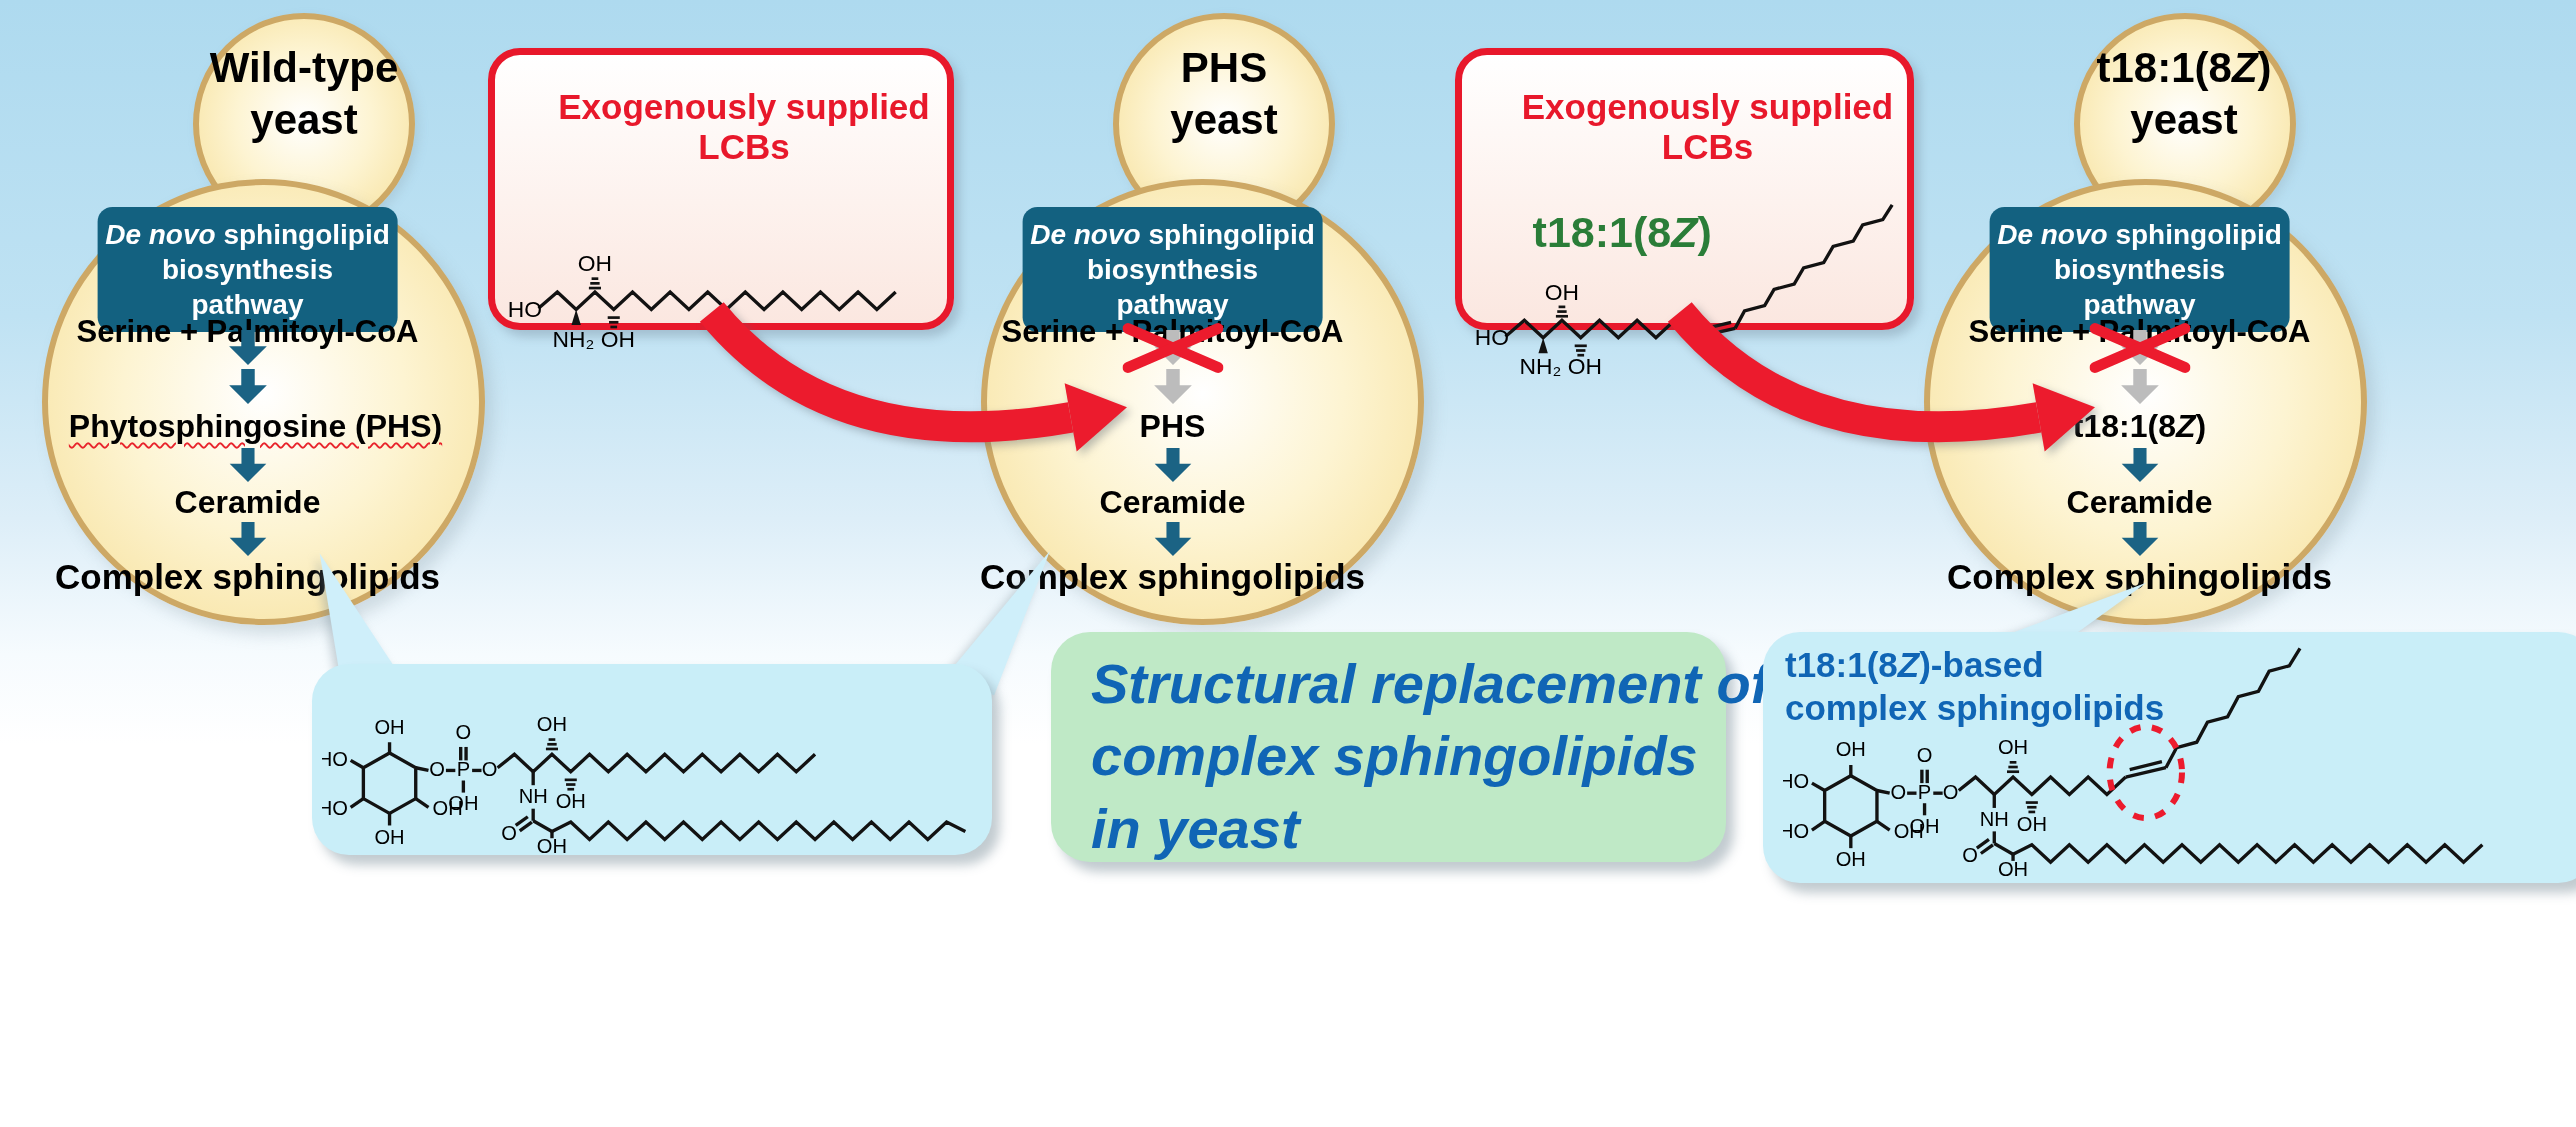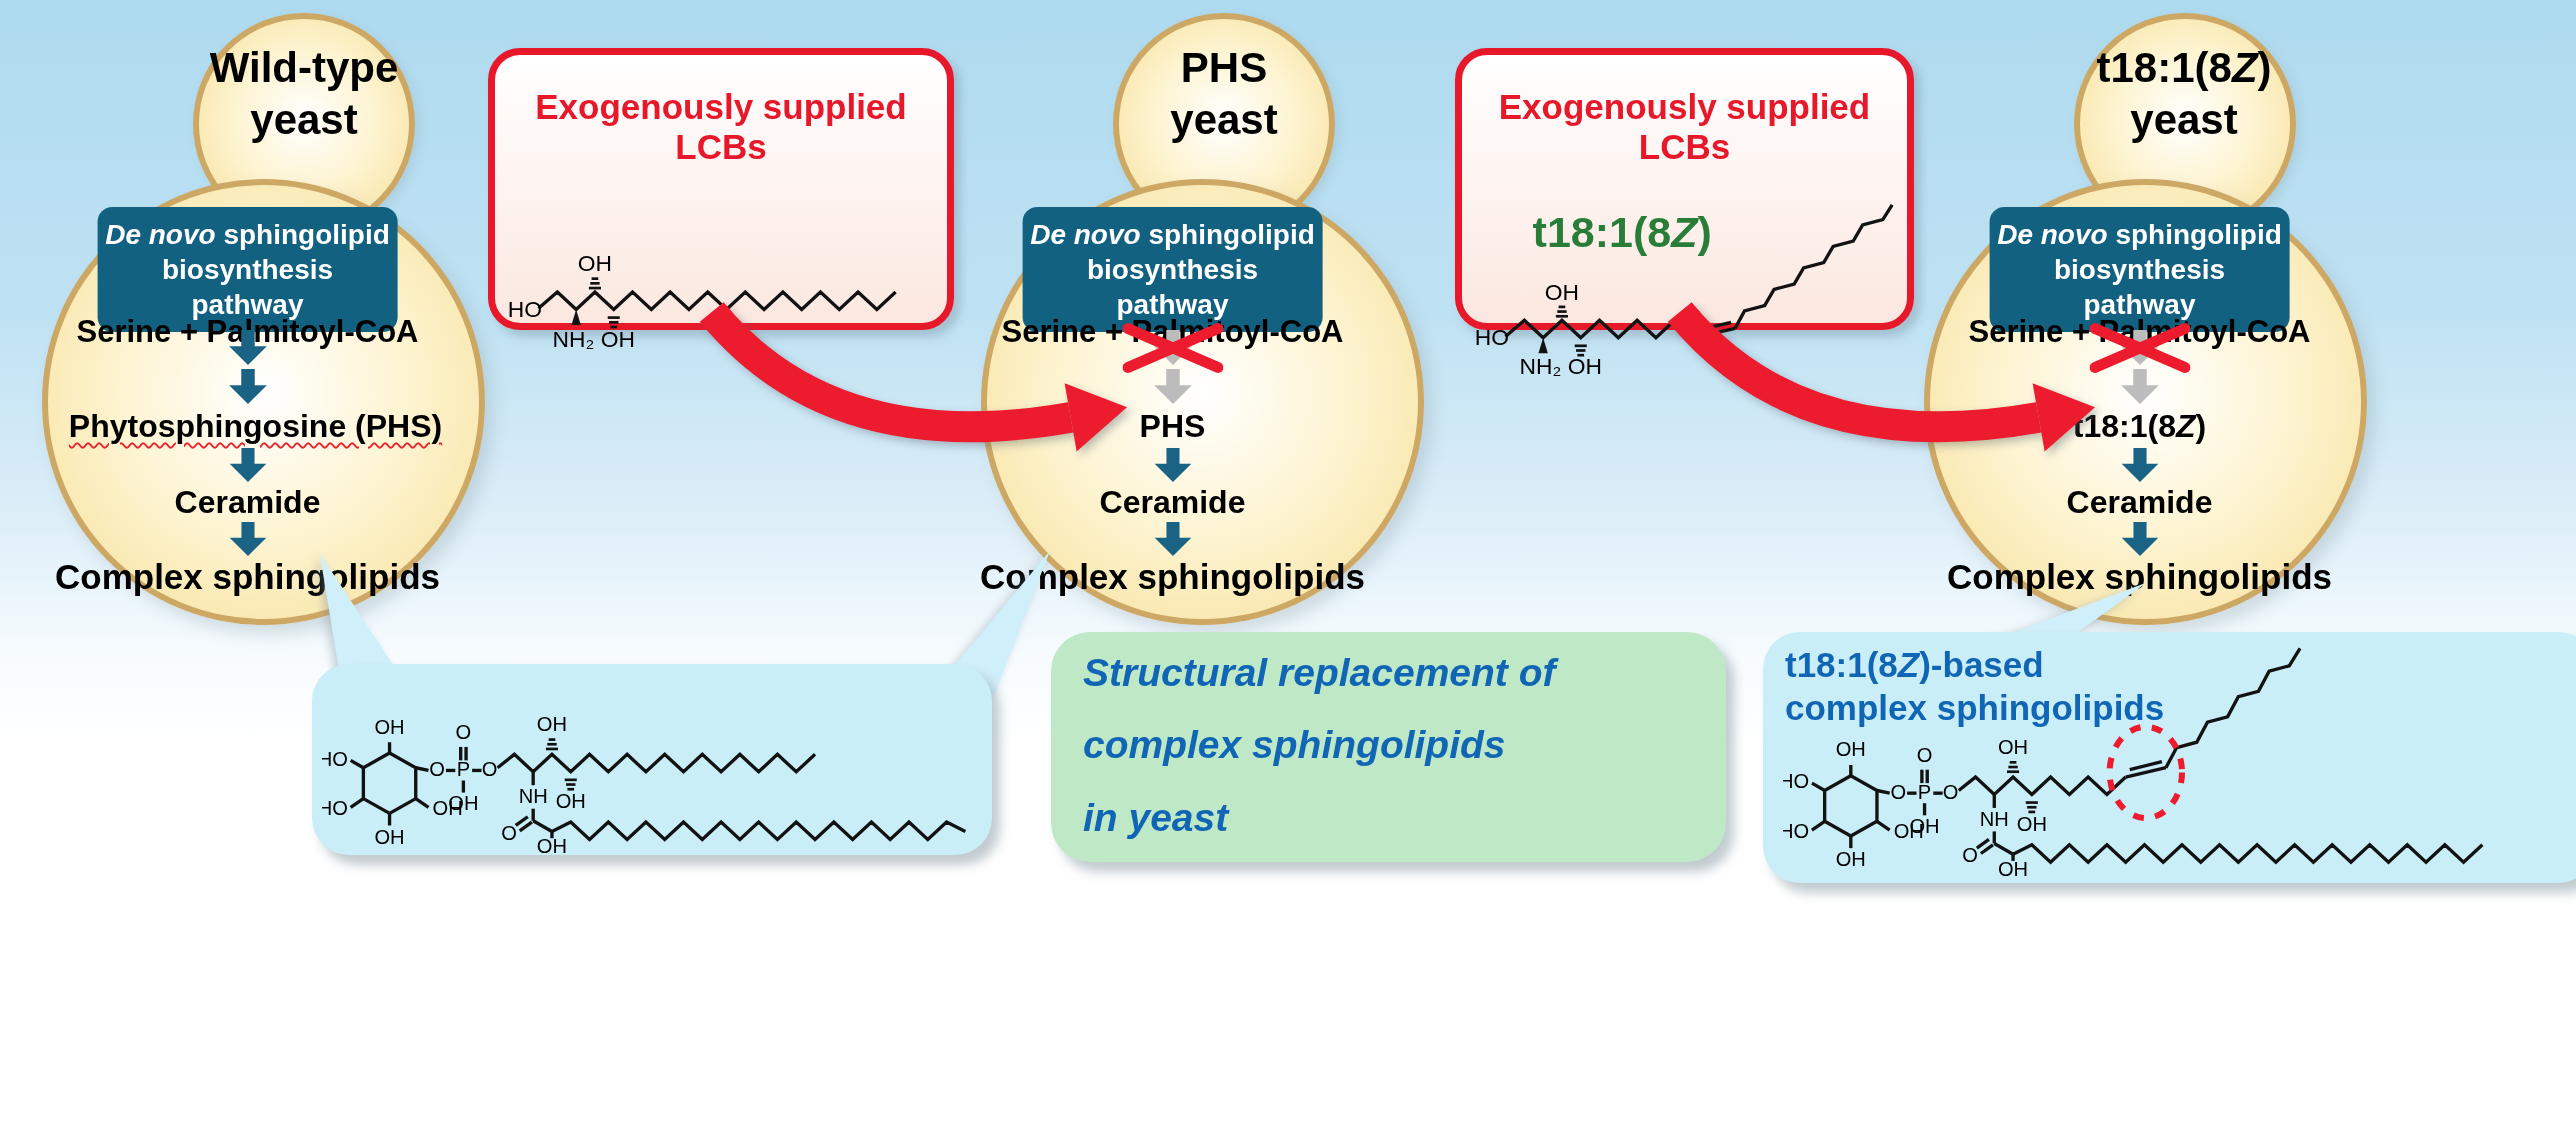--- a/index.html
+++ b/index.html
@@ -24,28 +24,28 @@
   .wavy{text-decoration-line:underline;text-decoration-style:wavy;text-decoration-color:#e8242c;
     text-decoration-thickness:2px;text-underline-offset:5.4px;margin-left:16px;}
   .ceramide{top:282px;font-size:32px;}
   .product{top:355px;font-size:35px;}
   .ar1{top:128px;} .ar2{top:167px;} .arm{top:246px;} .arb{top:320px;} .xmk{top:121px;}
   .tarrow{fill:#1b6384;} .garrow{fill:#bcbcbc;}
   
   .lcb{position:absolute;border:7.4px solid #e8182b;border-radius:32px;
     background:linear-gradient(180deg,#ffffff 0%,#fdf2ee 55%,#fbe7e0 100%);
     box-shadow:6px 6.7px 9.4px rgba(110,130,145,.35);box-sizing:border-box;}
-  .lcb-title{position:absolute;width:100%;top:32px;text-align:center;font-size:35px;font-weight:bold;color:#e8182b;}
+  .lcb-title{position:absolute;width:100%;top:32px;text-align:center;font-size:35px;font-weight:bold;color:#e8182b;padding-left:23px;}
   .compound{position:absolute;width:100%;top:153px;text-align:center;font-size:43px;font-weight:bold;color:#2a7d38;}
   
   .co{position:absolute;background:#c9eef8;border-radius:37px;box-shadow:8px 9.4px 10.7px rgba(120,140,150,.45);}
   .co-title{position:absolute;font-size:35px;font-weight:bold;color:#1065b5;line-height:43px;}
   .greenbox{position:absolute;left:1051px;top:632px;width:675px;height:230px;background:#bfe9c6;border-radius:39px;
     box-shadow:8px 9.4px 10.7px rgba(120,140,150,.45);}
-  .green-line{position:absolute;left:32px;font-size:39px;font-weight:bold;font-style:italic;color:#1065b5;white-space:nowrap;}
+  .green-line{position:absolute;left:40px;font-size:56px;font-weight:bold;font-style:italic;color:#1065b5;white-space:nowrap;}
   
   .bond{stroke:#121212;stroke-width:5;fill:none;}
   .hash{stroke:#121212;stroke-width:4;}
   .wedge{fill:#121212;}
   .atom{font-family:"Liberation Sans","DejaVu Sans",sans-serif;font-size:34px;fill:#000;}
   .atom-s{font-size:30px;}
   .ital{font-style:italic;}
   .redpath{stroke:#ec1b2d;fill:none;}
   .redfill{fill:#ec1b2d;}
   .shadowed{filter:drop-shadow(4px 4.7px 4px rgba(90,100,110,.4));}

